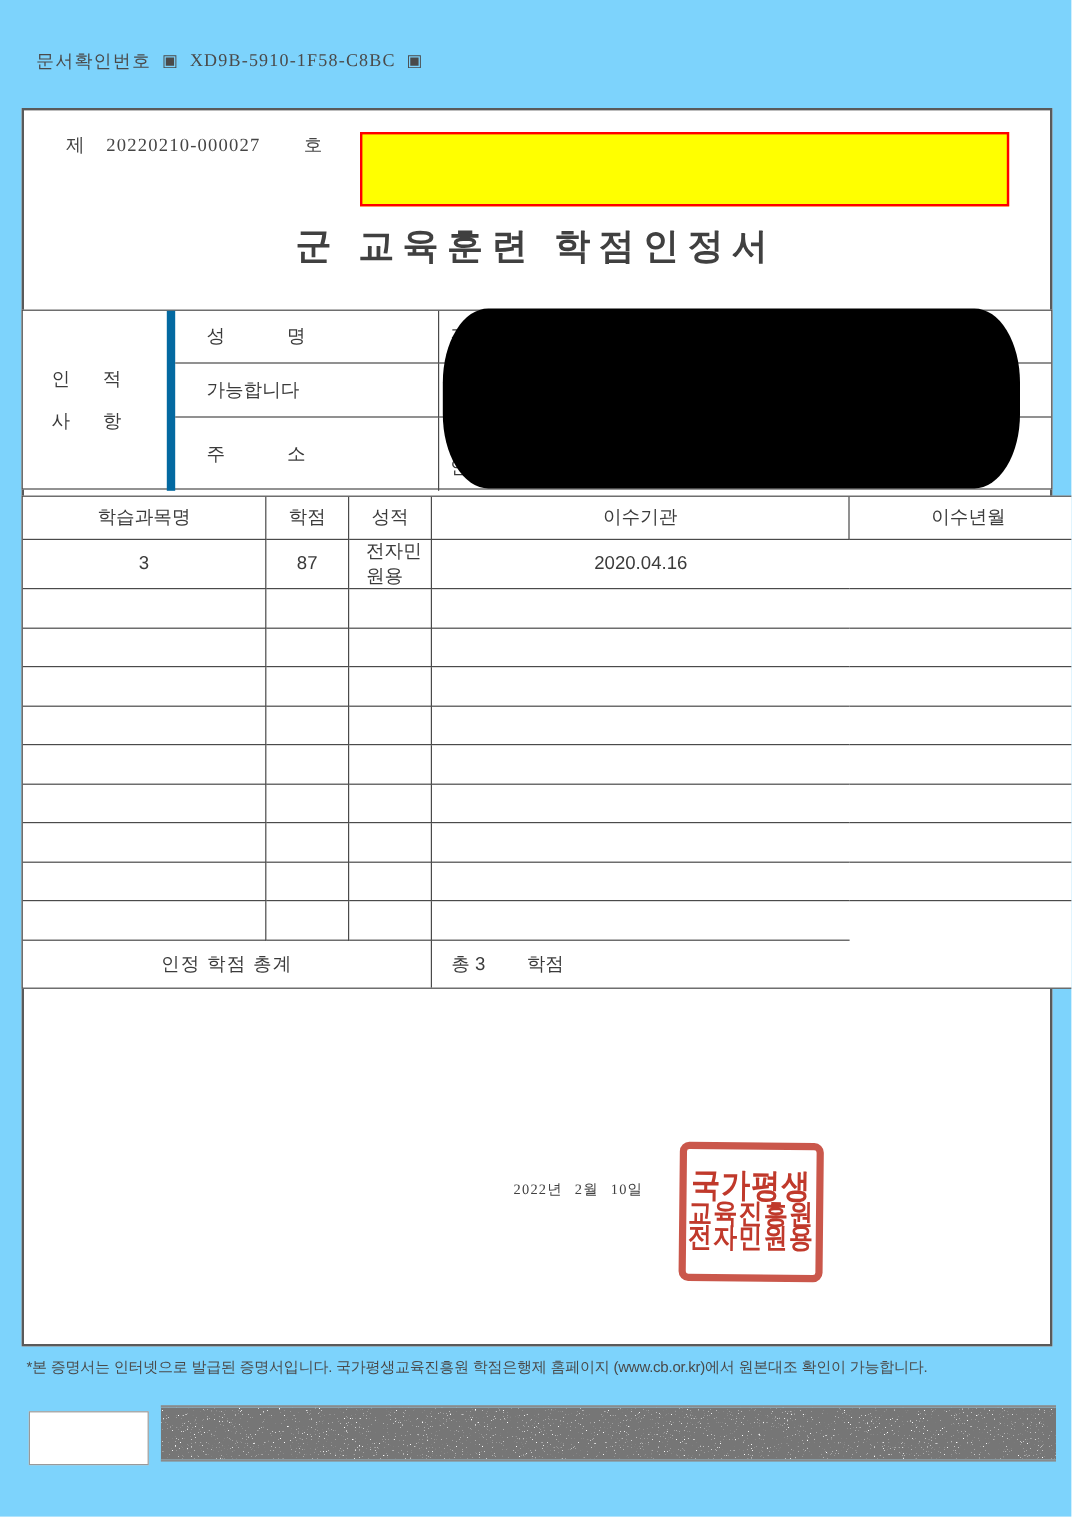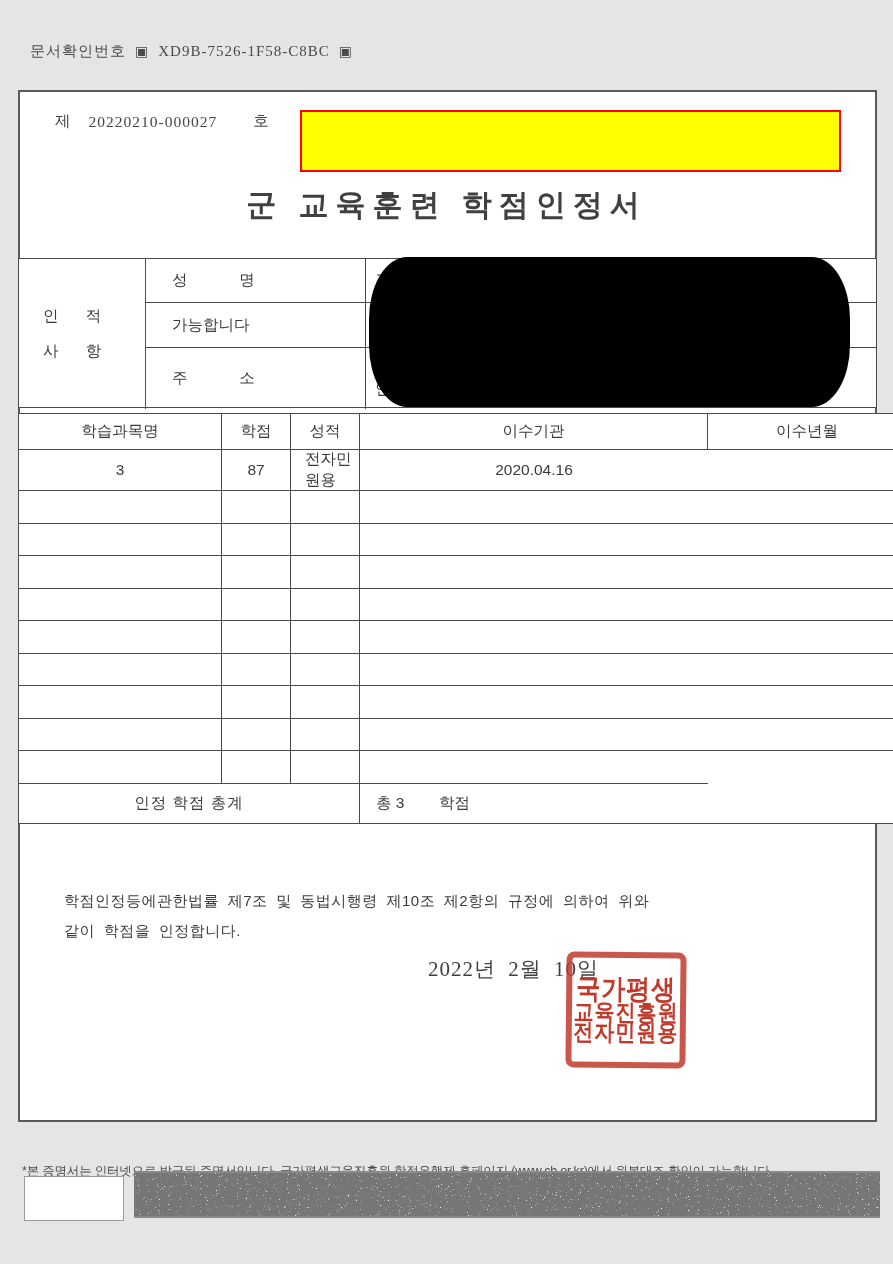--- a/index.html
+++ b/index.html
@@ -1,17 +1,17 @@
 <!DOCTYPE html>
 <html><head>
 <meta charset="utf-8">
 <style>
   html,body{margin:0;padding:0;background:#ffffff;}
   .page{
-    position:relative;width:893px;height:1264px;background:#e5e5e5;overflow:hidden;
+    position:relative;width:893px;height:1264px;background:#7dd3fc;overflow:hidden;
     font-family:"Liberation Sans","DejaVu Sans",sans-serif;color:#3b3b3b;
   }
   .serif{font-family:"Liberation Serif","DejaVu Serif",serif;}
   .abs{position:absolute;}
 
   
   .verify-line{left:30px;top:42px;font-size:15px;color:#4a4a4a;letter-spacing:1px;display:flex;align-items:center;gap:9px;}
   .verify-line .marker{font-size:14px;}
 
   
@@ -26,21 +26,21 @@
   .yellow-box{left:300px;top:110px;width:541px;height:62px;background:#ffff00;border:2px solid #ff0000;box-sizing:border-box;}
 
   
   .title{left:0;top:185px;width:893px;text-align:center;font-size:30px;font-weight:600;letter-spacing:7px;color:#404040;}
 
   
   .personal-table{left:18px;top:258px;width:859px;height:150px;display:grid;
     grid-template-columns:127px 220px 1fr;grid-template-rows:44px 45px 61px;
     border:1.5px solid #4a4a4a;box-sizing:border-box;background:#fff;font-size:15.5px;}
   .pcell{display:flex;align-items:center;box-sizing:border-box;border-color:#4a4a4a;white-space:pre;}
-  .p-section{grid-row:1/4;grid-column:1;border-right:1px solid #0369a1;flex-direction:column;justify-content:center;gap:14px;align-items:flex-start;padding-left:24px;letter-spacing:2px;}
+  .p-section{grid-row:1/4;grid-column:1;border-right:7px solid #0369a1;flex-direction:column;justify-content:center;gap:14px;align-items:flex-start;padding-left:24px;letter-spacing:2px;}
   .p-label{border-right:1px solid #4a4a4a;border-bottom:1px solid #4a4a4a;padding-left:26px;}
   .p-label.last{border-bottom:none;}
   .p-value{border-bottom:1px solid #4a4a4a;padding-left:9px;}
   .p-value.last{border-bottom:none;flex-direction:column;align-items:flex-start;justify-content:center;gap:4px;}
 
   
   .black-redaction{left:369px;top:257px;width:481px;height:150px;background:#000;border-radius:38px / 62px;z-index:5;}
 
   
   .credits-table{left:18px;top:413px;width:889px;display:grid;
@@ -53,48 +53,48 @@
   .cell.bb{border-bottom:1px solid #4a4a4a;}
   .cell.center{justify-content:center;}
   .cell.padL{padding-left:14px;}
   .tot1{grid-column:1/4;justify-content:center;border-right:1px solid #4a4a4a;letter-spacing:1px;}
   .tot2{grid-column:4/6;padding-left:16px;white-space:pre;}
 
   
   .statement{left:64px;top:886px;width:600px;font-size:15px;line-height:30px;color:#3a3a3a;letter-spacing:0.5px;word-spacing:4px;}
 
   
-  .issue-date{left:428px;top:955px;font-size:21px;color:#3f3f3f;letter-spacing:1px;word-spacing:6px;}
+  .issue-date{left:428px;top:983px;font-size:12px;color:#3f3f3f;letter-spacing:1px;word-spacing:6px;}
   .issuer{left:163px;top:995px;font-size:23px;color:#3d3d3d;letter-spacing:21px;white-space:nowrap;z-index:2;}
 
   
   .seal{left:566px;top:952px;width:120px;height:116px;border:6px solid rgba(193,57,43,0.85);border-radius:8px;box-sizing:border-box;
     display:flex;flex-direction:column;justify-content:center;align-items:center;z-index:3;transform:rotate(0.6deg);background:rgba(255,255,255,0.0);}
   .seal .sl{color:#c0392b;font-weight:bold;line-height:1.02;letter-spacing:1px;transform:scaleY(1.15);}
   .seal .sl1{font-size:24px;}
   .seal .sl2{font-size:20px;}
   .seal .sl3{font-size:20px;}
 
   
-  .footer-note{left:22px;top:1131px;font-size:12.5px;color:#4a4a4a;letter-spacing:-0.2px;margin-top:32px;}
+  .footer-note{left:22px;top:1131px;font-size:12.5px;color:#4a4a4a;letter-spacing:-0.2px;}
 
   
   .stamp-box{left:24px;top:1176px;width:100px;height:45px;border:1px solid #999;background:#fff;box-sizing:border-box;}
   .noise-strip{left:134px;top:1171px;width:746px;height:47px;border-top:2px solid #8a8a8a;border-bottom:2px solid #8a8a8a;box-sizing:border-box;overflow:hidden;}
   .noise-strip svg{display:block;width:100%;height:100%;}
 </style>
 </head>
 <body>
 
 <div class="page">
 
   <div class="abs serif verify-line">
     <span>문서확인번호</span>
     <span class="marker">▣</span>
-    <span>XD9B-7526-1F58-C8BC</span>
+    <span>XD9B-5910-1F58-C8BC</span>
     <span class="marker">▣</span>
   </div>
 
   <div class="abs outer-box"></div>
 
   <div class="abs serif doc-no">
     <span>제</span>
     <span class="num">20220210-000027</span>
     <span class="suffix">호</span>
   </div>
@@ -175,24 +175,20 @@
       <div class="cell bb"></div>
       <div class="cell bb rt"></div>
       <div class="cell bb rt"></div>
       <div class="cell bb rt"></div>
       <div class="cell bb rt"></div>
       <div class="cell bb"></div>
       <div class="cell tot1">인정 학점 총계</div>
     <div class="cell tot2">총 3        학점</div>
   </div>
 
-  <div class="abs statement">
-    <div>학점인정등에관한법률 제7조 및 동법시행령 제10조 제2항의 규정에 의하여 위와</div>
-    <div>같이 학점을 인정합니다.</div>
-  </div>
 
   <div class="abs serif issue-date">2022년  2월  10일</div>
 
 
   <div class="abs seal">
     <span class="sl sl1">국가평생</span>
     <span class="sl sl2">교육진흥원</span>
     <span class="sl sl3">전자민원용</span>
   </div>
 

